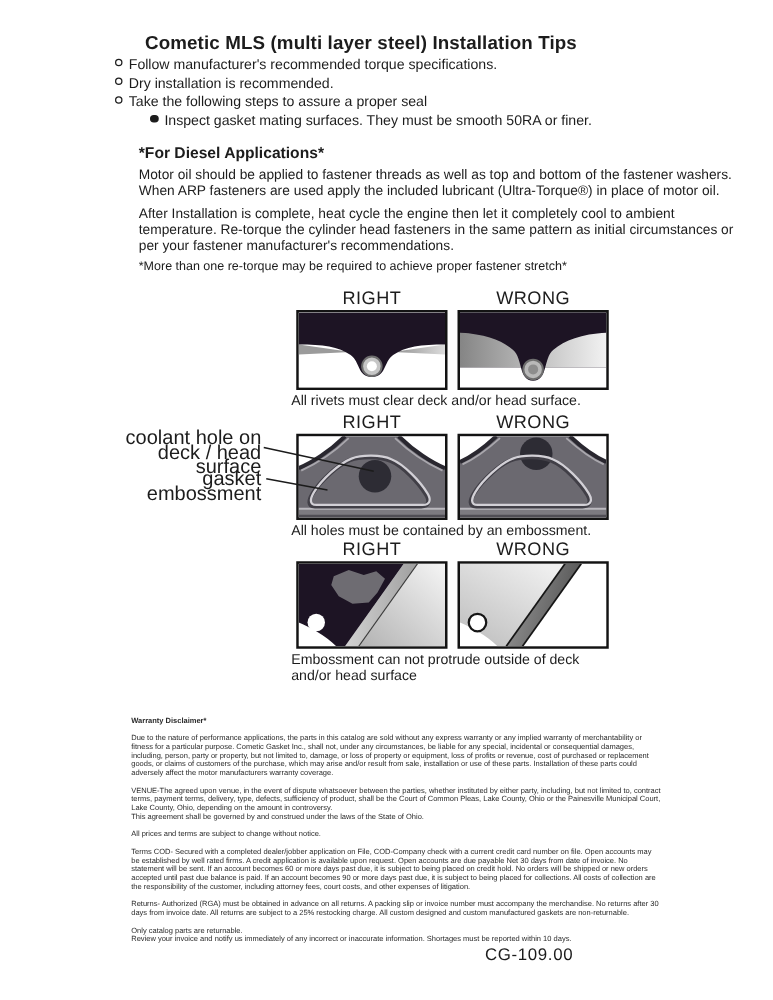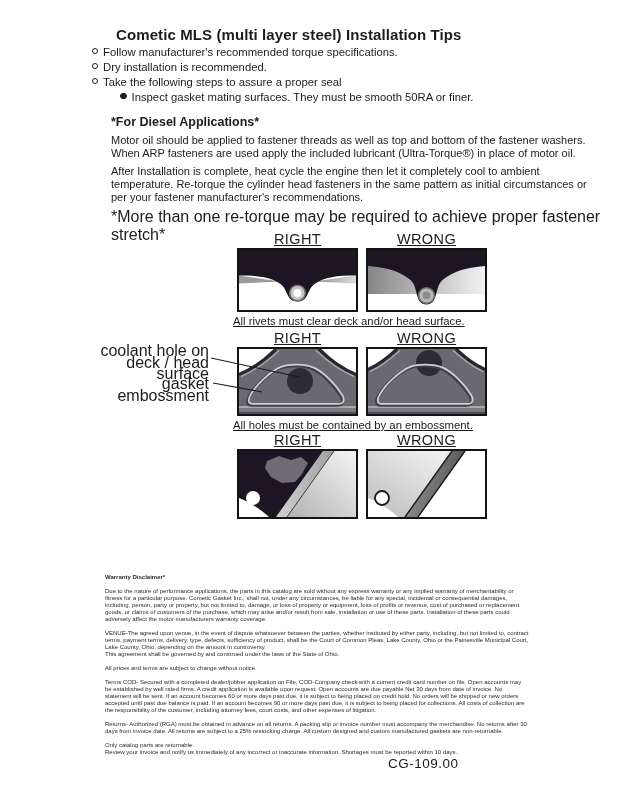--- a/index.html
+++ b/index.html
@@ -19,23 +19,23 @@
   }
   .tip-sub { padding-left:28px; }
   .tip-sub::before {
     content:""; display:inline-block; width:4.5px; height:4.5px;
     background:#1c1c1c; border-radius:50%; margin-right:5px; vertical-align:2px;
   }
   .diesel-heading { position:absolute; left:111px; top:115px; font-size:12.5px; font-weight:700; }
   .para { position:absolute; left:111px; width:484px; font-size:11px; line-height:12.8px; }
   .para1 { top:134px; }
   .para2 { top:165px; }
-  .note  { position:absolute; left:111px; top:208px; font-size:16px; }
-
-  .fig { position:absolute; left:237px; width:250px;text-decoration:underline; }
+  .note  { position:absolute; left:111px; top:208px; font-size:10px;text-align:center; }
+
+  .fig { position:absolute; left:237px; width:250px; }
   .fig1 { top:231px; } .fig2 { top:330px; } .fig3 { top:432px; }
   .fig-labels { display:flex; gap:8px; font-size:14.5px; letter-spacing:0.4px; }
   .fig-label { width:121px; text-align:center; }
   .fig-panels { display:flex; gap:8px; margin-top:1px; }
   .panel { width:121px; border:2px solid #131313; box-sizing:border-box; background:#fff; }
   .panel svg { display:block; }
   .h64 { height:64px; } .h69 { height:69px; } .h70 { height:70px; }
   .fig-caption { font-size:11.3px; line-height:13px; margin-top:3px; margin-left:-4px; white-space:pre-line; }
 
   .callout { position:absolute; left:99px; width:110px; text-align:right;
@@ -205,20 +205,22 @@
           </defs>
           <rect width="117" height="66" fill="#ffffff"></rect>
           <path d="M0,0 H84 L37,66 H30 C22,58 8,50 0,47 Z" fill="url(#f3wg)"></path>
           <polygon points="84,0 97,0 50,66 37,66" fill="url(#f3wb)"></polygon>
           <line x1="84" y1="0" x2="37" y2="66" stroke="#161616" stroke-width="1.4"></line>
           <line x1="97" y1="0" x2="50" y2="66" stroke="#161616" stroke-width="1.4"></line>
           <circle cx="14" cy="47" r="7" fill="#ffffff" stroke="#161616" stroke-width="1.8"></circle>
         </svg>
       </div>
     </div>
+    <div class="fig-caption">Embossment can not protrude outside of deck
+and/or head surface</div>
   </div>
 
   <div class="warranty">
     <div class="warranty-heading">Warranty Disclaimer*</div>
     <p>Due to the nature of performance applications, the parts in this catalog are sold without any express warranty or any implied warranty of merchantability or fitness for a particular purpose.  Cometic Gasket Inc., shall not, under any circumstances, be liable for any special, incidental or consequential damages, including, person, party or property, but not limited to, damage, or loss of property or equipment, loss of profits or revenue, cost of purchased or replacement goods, or claims of customers of the purchase, which may arise and/or result from sale, installation or use of these parts.  Installation of these parts could adversely affect the motor manufacturers warranty coverage.</p>
     <p>VENUE-The agreed upon venue, in the event of dispute whatsoever between the parties, whether instituted by either party, including, but not limited to, contract terms, payment terms, delivery, type, defects, sufficiency of product, shall be the Court of Common Pleas, Lake County, Ohio or the Painesville Municipal Court, Lake County, Ohio, depending on the amount in controversy.
 This agreement shall be governed by and construed under the laws of the State of Ohio.</p>
     <p>All prices and terms are subject to change without notice.</p>
     <p>Terms COD- Secured with a completed dealer/jobber application on File, COD-Company check with a current credit card number on file.  Open accounts may be established by well rated firms.  A credit application is available upon request.  Open accounts are due payable Net 30 days from date of invoice.  No statement will be sent.  If an account becomes 60 or more days past due, it is subject to being placed on credit hold.  No orders will be shipped or new orders accepted until past due balance is paid.  If an account becomes 90 or more days past due, it is subject to being placed for collections.  All costs of collection are the responsibility of the customer, including attorney fees, court costs, and other expenses of litigation.</p>
     <p>Returns- Authorized (RGA) must be obtained in advance on all returns.  A packing slip or invoice number must accompany the merchandise.  No returns after 30 days from invoice date.  All returns are subject to a 25% restocking charge.  All custom designed and custom manufactured gaskets are non-returnable.</p>

